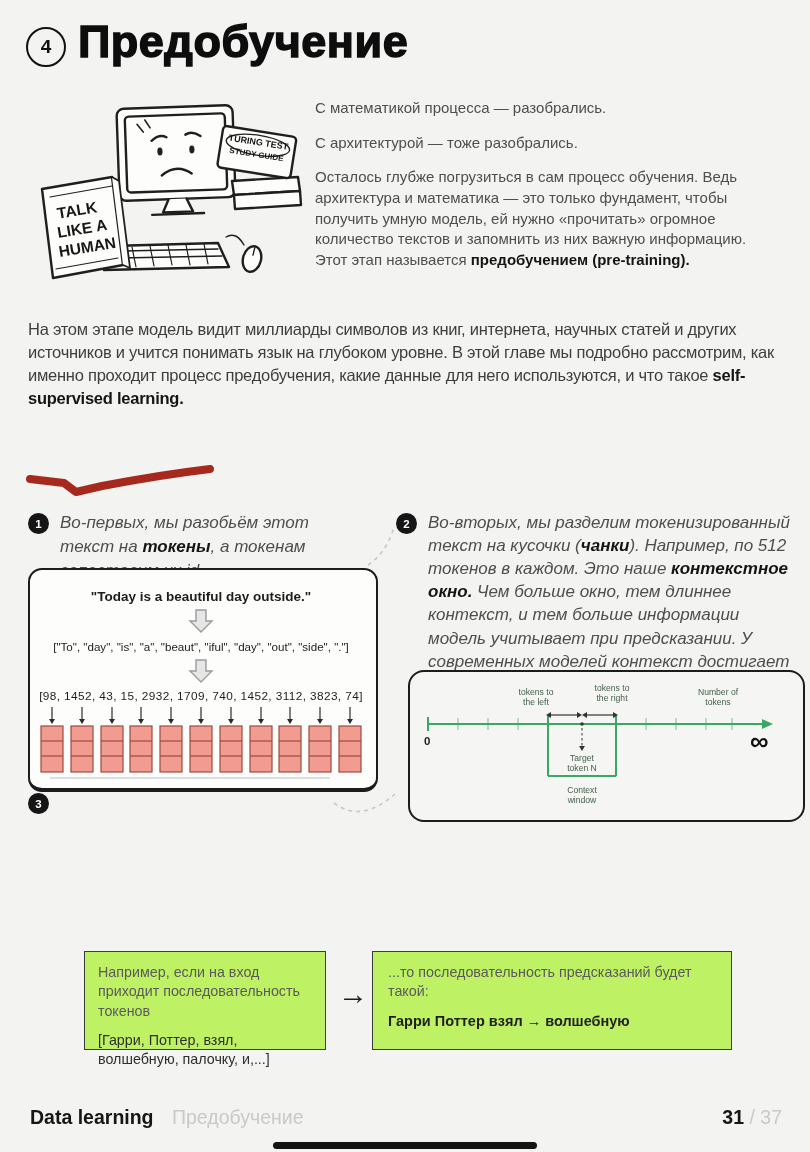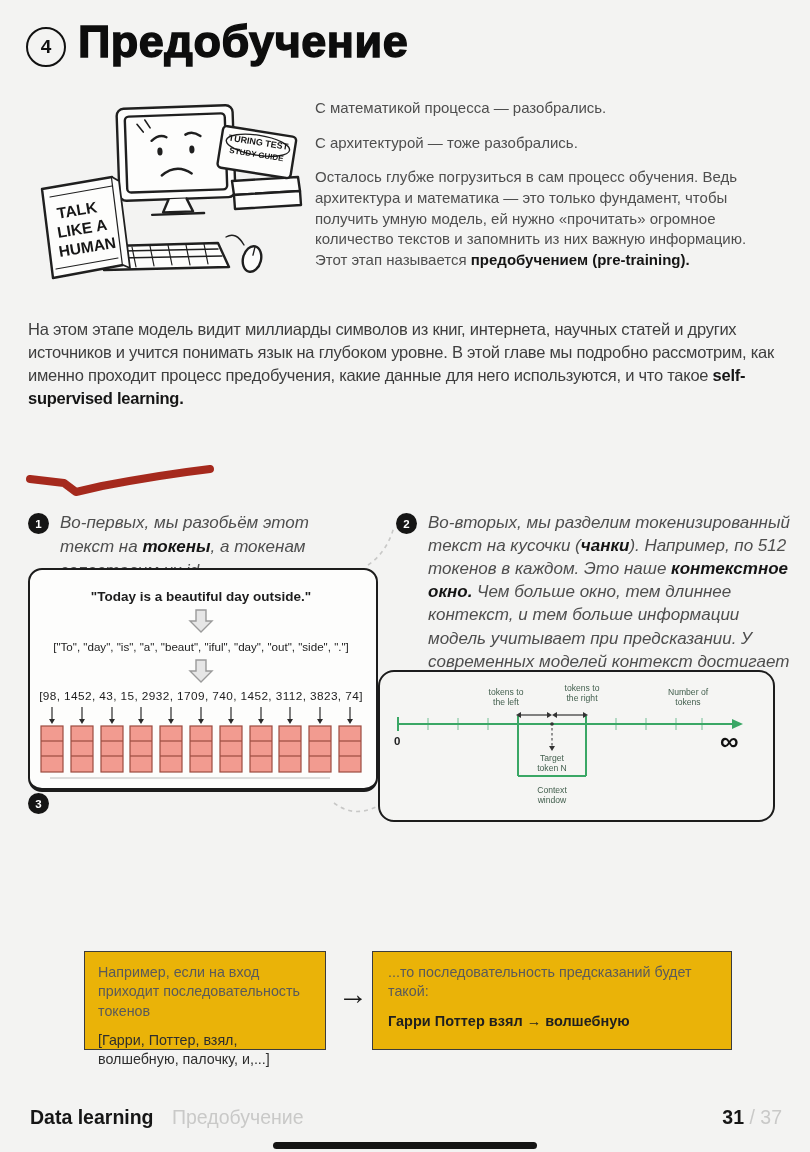--- a/index.html
+++ b/index.html
@@ -29,24 +29,24 @@
   .step-text{font-size:17px;line-height:1.42;color:#4e4e4e;font-style:italic;}
   .step1{left:60px;top:511px;width:300px;}
   .step2{left:428px;top:511px;width:364px;line-height:1.36;}
   .step3{left:60px;top:791px;width:314px;}
 
   
   .token-box{left:28px;top:568px;width:346px;height:218px;background:#fdfdfc;border:2px solid #1c1c1c;
     border-bottom-width:4px;border-radius:14px;}
 
   
-  .ctx-box{left:378px;top:670px;width:393px;height:148px;background:#f5f5f3;border:2px solid #1c1c1c;border-radius:16px;text-decoration:underline;}
-
-  
-  .ex-box{background:#eab308;border:1.3px solid #3c3c3c;font-size:14.3px;line-height:1.35;}
+  .ctx-box{left:408px;top:670px;width:393px;height:148px;background:#f5f5f3;border:2px solid #1c1c1c;border-radius:16px;text-decoration:underline;}
+
+  
+  .ex-box{background:#bef264;border:1.3px solid #3c3c3c;font-size:14.3px;line-height:1.35;}
   .ex-left{left:84px;top:951px;width:242px;height:99px;padding:11px 13px;box-sizing:border-box;color:#5a5a5a;}
   .ex-left .tokens{margin-top:10px;color:#2e2e2e;}
   .ex-arrow{left:338px;top:977px;font-size:30px;color:#1a1a1a;font-weight:400;}
   .ex-right{left:372px;top:951px;width:360px;height:99px;padding:11px 15px;box-sizing:border-box;color:#5a5a5a;}
   .ex-right .pred{margin-top:9px;color:#1f1f1f;font-weight:600;font-size:14.5px;line-height:1.45;}
 
   
   .footer-brand{left:30px;top:1106px;font-size:19.5px;font-weight:700;color:#161616;}
   .footer-chapter{left:172px;top:1106px;font-size:19.5px;color:#c9c9c8;}
   .footer-pages{right:28px;top:1106px;font-size:19.5px;}

